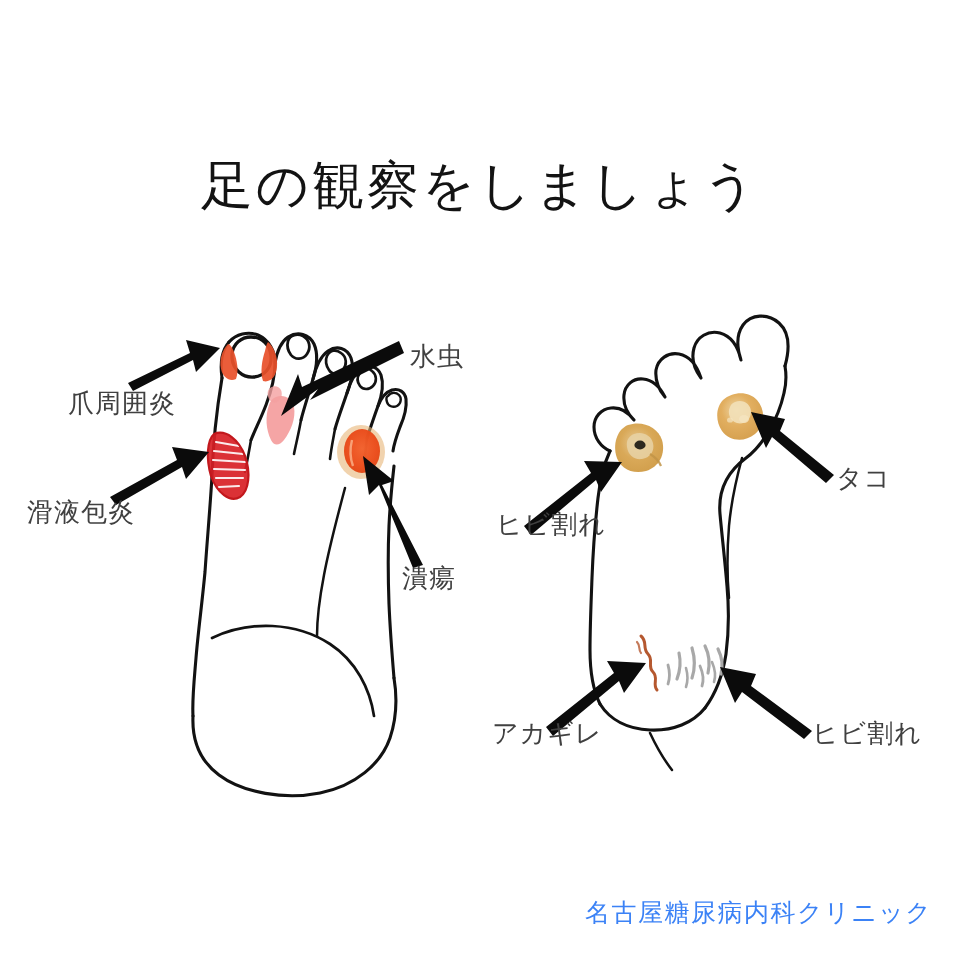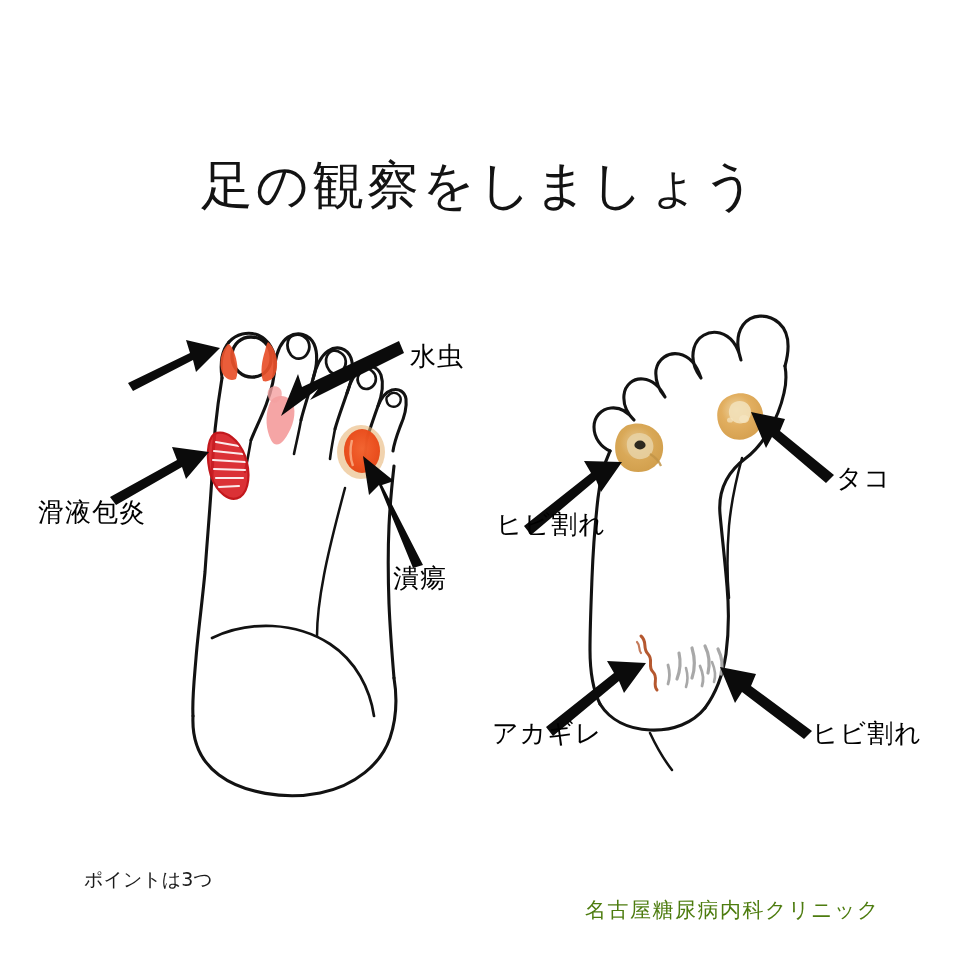--- a/index.html
+++ b/index.html
@@ -43,48 +43,48 @@
     width: 960px;
     text-align: center;
     font-size: 52px;
     letter-spacing: 3px;
     font-weight: 400;
     color: #131313;
   }
   .callout-label {
     font-size: 26px;
     letter-spacing: 1px;
-    color: #000000;
+    color: #404040;
   }
   #label-paronychia   { left: 68px;  top: 338px; }
   #label-athletes     { left: 410px; top: 291px; }
-  #label-bursitis     { left: 38px;  top: 447px; }
-  #label-ulcer        { left: 393px; top: 513px; }
+  #label-bursitis     { left: 27px;  top: 447px; }
+  #label-ulcer        { left: 402px; top: 513px; }
   #label-corn         { left: 496px; top: 459px; }
   #label-callus       { left: 836px; top: 413px; }
   #label-chapped      { left: 492px; top: 668px; }
   #label-cracks       { left: 812px; top: 668px; }
 
   #points-block {
     left: 84px;
     top: 756px;
     width: 520px;
     font-size: 19px;
     line-height: 30px;
     color: #1b1b1b;
   }
   #points-block .pt-head { display: block; }
   #points-block .pt-item { display: block; }
 
   #clinic-name {
     left: 585px;
     top: 848px;
-    font-size: 21px;
+    font-size: 25px;
     letter-spacing: 1.5px;
-    color: #4d7c0f;
+    color: #3b82f6;
   }
 </style>
 </head>
 <body>
 
 <div id="poster">
 
   <svg id="poster-svg" viewBox="0 0 960 960" xmlns="http://www.w3.org/2000/svg">
 
     <defs>
@@ -289,36 +289,36 @@
       <path d="M834,427 L780,383 L785,371 L751,364 L766,400 L772,389 L826,435 Z"></path>
 
       <path d="M546,679 L614,625 L607,613 L646,615 L624,645 L619,633 L553,688 Z"></path>
 
       <path d="M812,683 L751,638 L756,626 L720,619 L735,655 L742,644 L804,691 Z"></path>
     </g>
   </svg>
 
   <div class="txt" id="page-title">足の観察をしましょう</div>
 
+  <div class="txt callout-label" id="label-paronychia">爪周囲炎</div>
 
   <div class="txt callout-label" id="label-athletes">水虫</div>
 
   <div class="txt callout-label" id="label-bursitis">滑液包炎</div>
 
   <div class="txt callout-label" id="label-ulcer">潰瘍</div>
 
   <div class="txt callout-label" id="label-corn">ヒビ割れ</div>
 
   <div class="txt callout-label" id="label-callus">タコ</div>
 
   <div class="txt callout-label" id="label-cracks">ヒビ割れ</div>
 
   <div class="txt callout-label" id="label-chapped">アカギレ</div>
 
   <div class="txt" id="points-block">
-    <span class="pt-head">ポイントは3つ</span>
     
     
   </div>
 
   <div class="txt" id="clinic-name">名古屋糖尿病内科クリニック</div>
 
 </div>
 
 </body></html>

